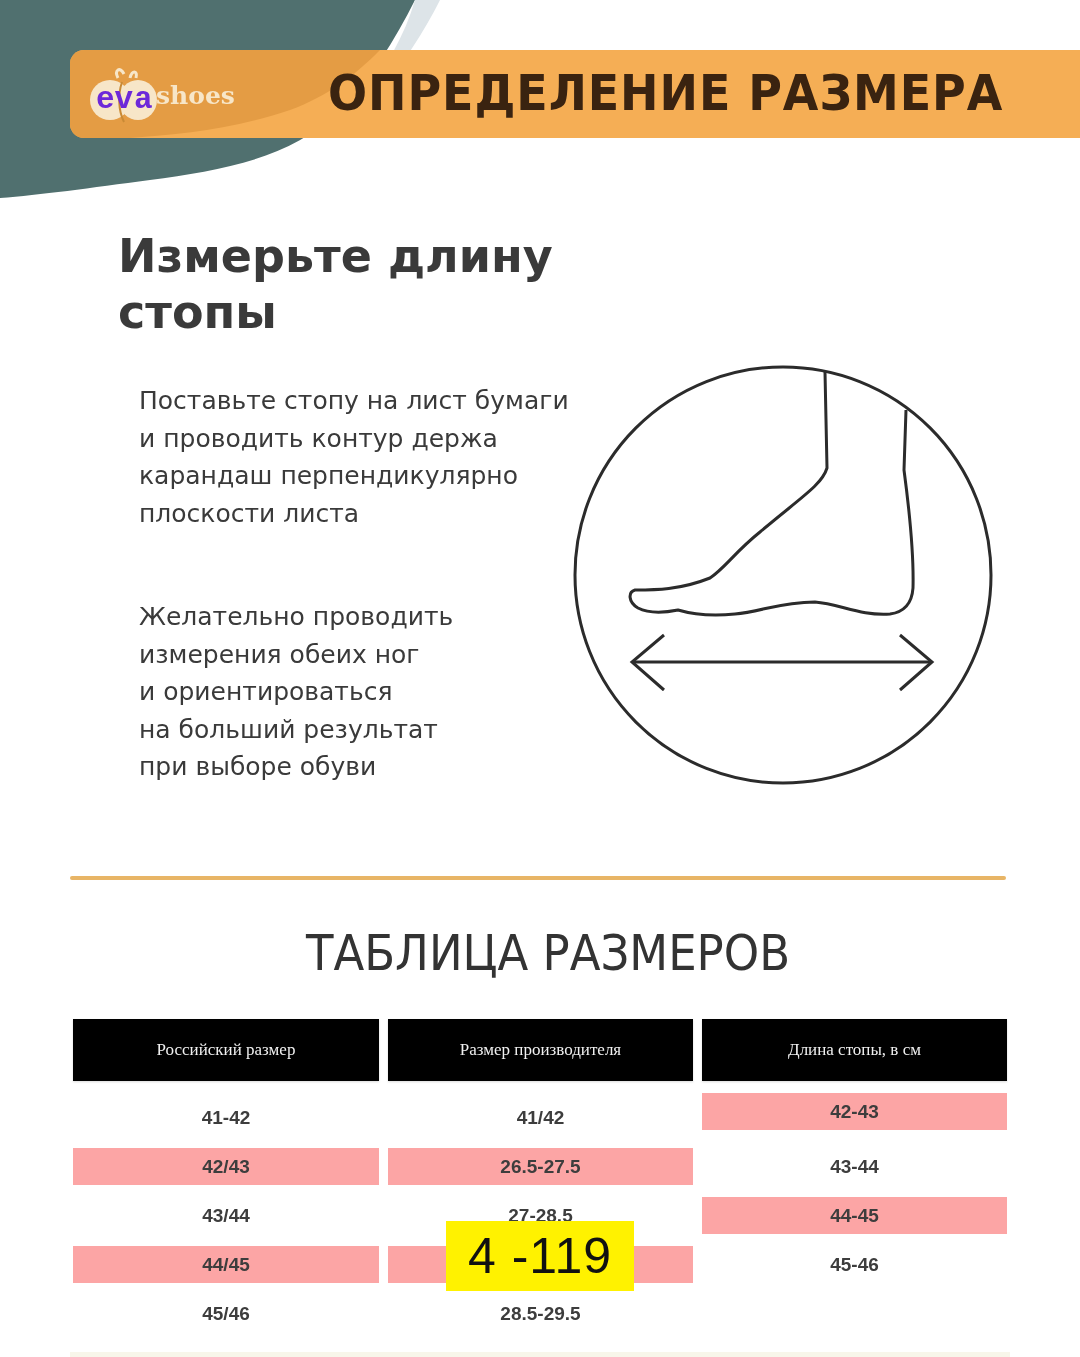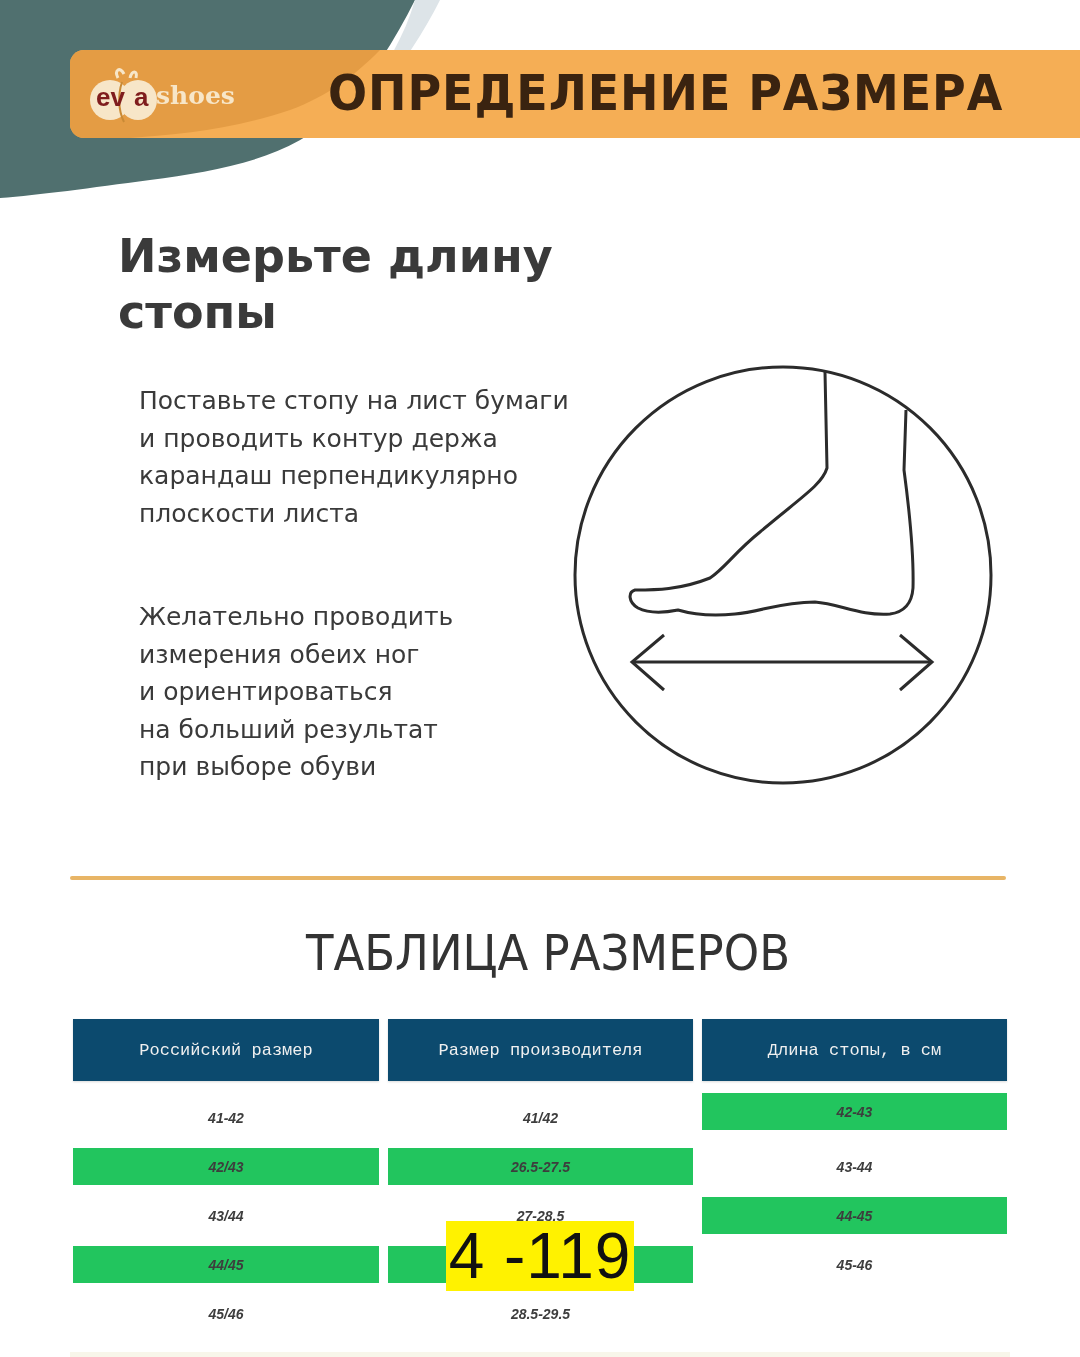--- a/index.html
+++ b/index.html
@@ -16,22 +16,22 @@
   }
   .banner-left-overlay {
     position: absolute; left: 0; top: 0; width: 100%; height: 100%;
   }
   .logo {
     position: absolute; left: 18px; top: 14px; height: 60px; display: flex; align-items: center;
     z-index: 2;
   }
   .logo-apples { position: relative; width: 70px; height: 60px; }
   .logo-text-ev, .logo-text-a {
-    position: absolute; top: 18px; font-family: Liberation Sans, sans-serif; font-weight: bold;
-    font-size: 26px; color: #7f1d1d;
+    position: absolute; top: 18px; font-family: Liberation Mono, monospace; font-weight: bold;
+    font-size: 31px; color: #6d28d9;
   }
   .logo-text-ev { left: 8px; }
   .logo-text-a { left: 46px; }
   .logo-shoes {
     font-family: "DejaVu Serif", serif; font-weight: bold; font-size: 25px;
     color: #f7e6c8; margin-left: -2px; margin-top: 2px;
   }
   .banner-title {
     position: absolute; left: 258px; top: 14px; z-index: 2;
     font-family: "DejaVu Sans", sans-serif; font-weight: bold; font-size: 50px;
@@ -60,34 +60,34 @@
     position: absolute; left: 0; width: 1080px; top: 916px; text-align: center;
     font-family: "DejaVu Sans", sans-serif; font-weight: normal; font-size: 50px; color: #333333;
     margin: 8px; letter-spacing: 0px;
   }
   .table-title span { display: inline-block; transform: scaleX(0.9); }
   .size-table {
     position: absolute; left: 73px; top: 1019px; width: 934px;
     display: grid; grid-template-columns: 306px 305px 305px; column-gap: 9px;
   }
   .th {
-    background: #0c4a6e; color: #f0f0f0; height: 62px; display: flex; align-items: center;
-    justify-content: center; font-size: 17px; font-family: Liberation Mono, monospace;
+    background: #000000; color: #f0f0f0; height: 62px; display: flex; align-items: center;
+    justify-content: center; font-size: 17px; font-family: Liberation Serif, serif;
     box-shadow: 0 1px 2px rgba(0,0,0,0.15);
   }
   .td {
     height: 37px; margin-top: 12px; display: flex; align-items: center; justify-content: center;
-    font-family: "Liberation Sans", sans-serif; font-weight: bold; font-size: 14px; color: #3d3d3d; font-style: italic;
+    font-family: "Liberation Sans", sans-serif; font-weight: bold; font-size: 19px; color: #3d3d3d;
   }
   .td.header-gap { margin-top: 18px; }
-  .td.shaded { background: #22c55e; margin-top: 12px; }
+  .td.shaded { background: #fca5a5; margin-top: 12px; }
   .sticker {
     position: absolute; left: 446px; top: 1221px; width: 188px; height: 70px; background: #fff200;
     display: flex; align-items: center; justify-content: center; z-index: 5;
-    font-family: "Liberation Sans", sans-serif; font-size: 64px; color: #111; letter-spacing: 1px;
+    font-family: "Liberation Sans", sans-serif; font-size: 50px; color: #111; letter-spacing: 1px;
   }
   .bottom-edge {
     position: absolute; left: 70px; top: 1352px; width: 940px; height: 5px; background: #f8f6ea;
   }
 </style>
 </head>
 <body>
 
 <svg class="bg-blob" viewBox="0 0 1080 220" width="1080" height="220">
   <path d="M0,0 L415,0 C395,40 370,80 340,110 C290,160 220,170 150,180 C90,188 40,195 0,198 Z" fill="#50706f"></path>

